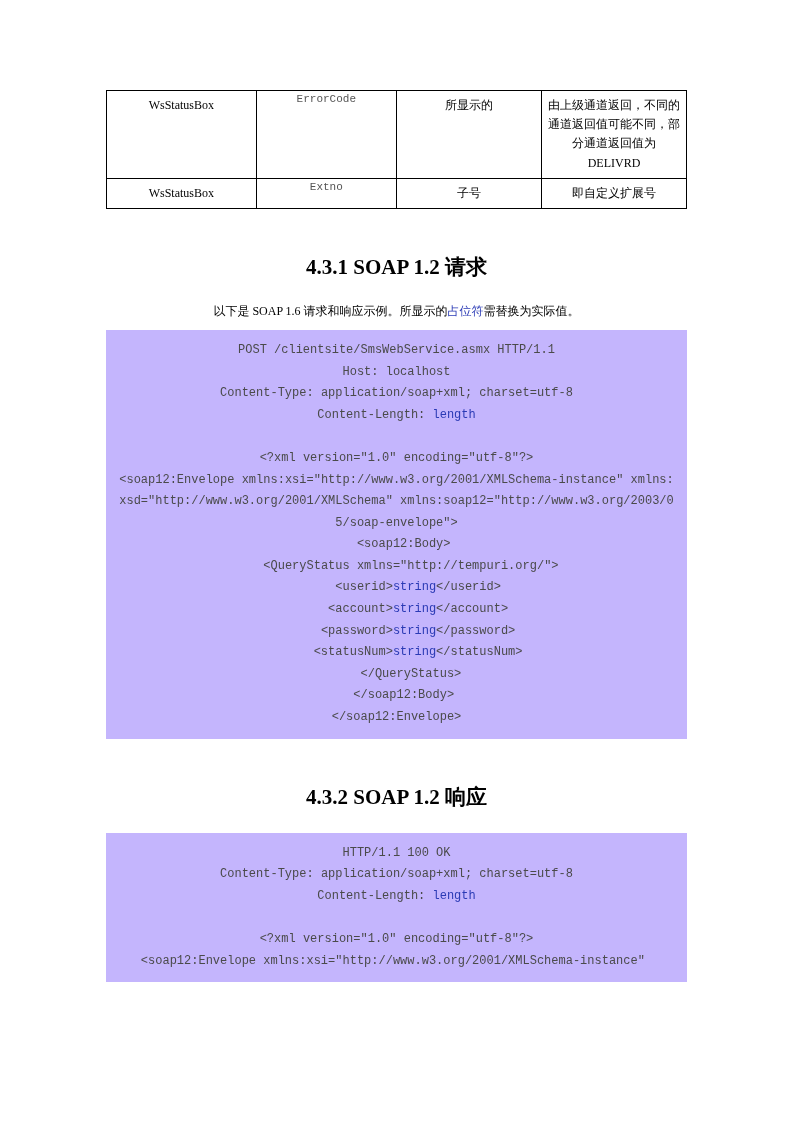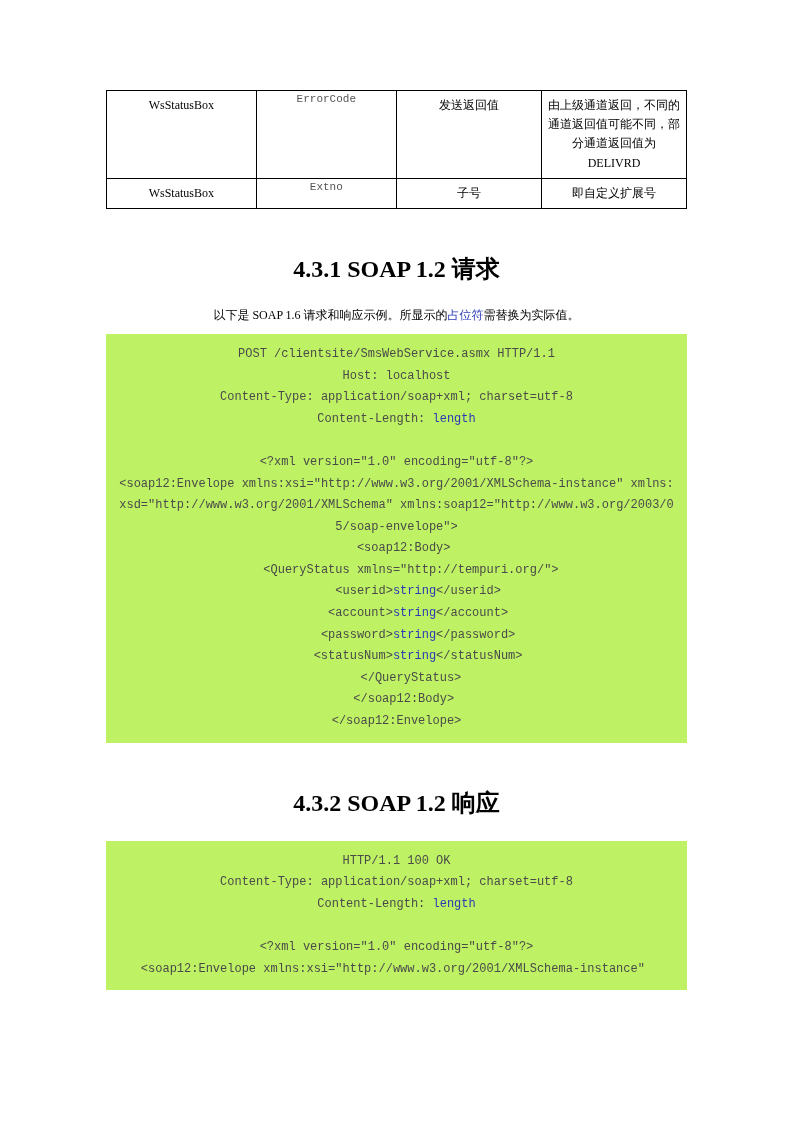--- a/index.html
+++ b/index.html
@@ -23,51 +23,51 @@
     padding: 5px 6px;
     vertical-align: top;
     line-height: 1.6;
   }
   td.col1 { width: 25.8%; }
   td.col2 { width: 24.2%; font-family: "Courier New", monospace; color: #555; font-size: 11px; padding-top:0;}
   td.col3 { width: 25%; }
   td.col4 { width: 25%; margin-left: 18px; }
   h2 {
     font-family: "Times New Roman", "SimHei", sans-serif;
-    font-size: 24px;
+    font-size: 21px;
     font-weight: bold;
     margin: 44px 0 22px 0;
   }
   p.intro {
     font-size: 12px;
     margin: 0 0 10px 0;
   }
   .placeholder-link { color: #2a3ab5; }
   pre.code {
-    background: #bef264;
+    background: #c4b5fd;
     font-family: "Courier New", Consolas, monospace;
     font-size: 12px;
     line-height: 1.8;
     padding: 10px 12px;
     margin: 0;
     white-space: pre-wrap;
     word-break: break-all;
     color: #4a4a4a;
   }
   pre.code .ph { color: #2a3ab5; }
 </style>
 </head>
 <body>
 
 <table>
   <tbody>
       <tr>
     <td class="col1">WsStatusBox</td>
     <td class="col2">ErrorCode</td>
-    <td class="col3">发送返回值</td>
+    <td class="col3">所显示的</td>
     <td class="col4">由上级通道返回，不同的通道返回值可能不同，部分通道返回值为 DELIVRD</td>
   </tr>
   <tr>
     <td class="col1">WsStatusBox</td>
     <td class="col2">Extno</td>
     <td class="col3">子号</td>
     <td class="col4">即自定义扩展号</td>
   </tr>
 </tbody>
   </table>

